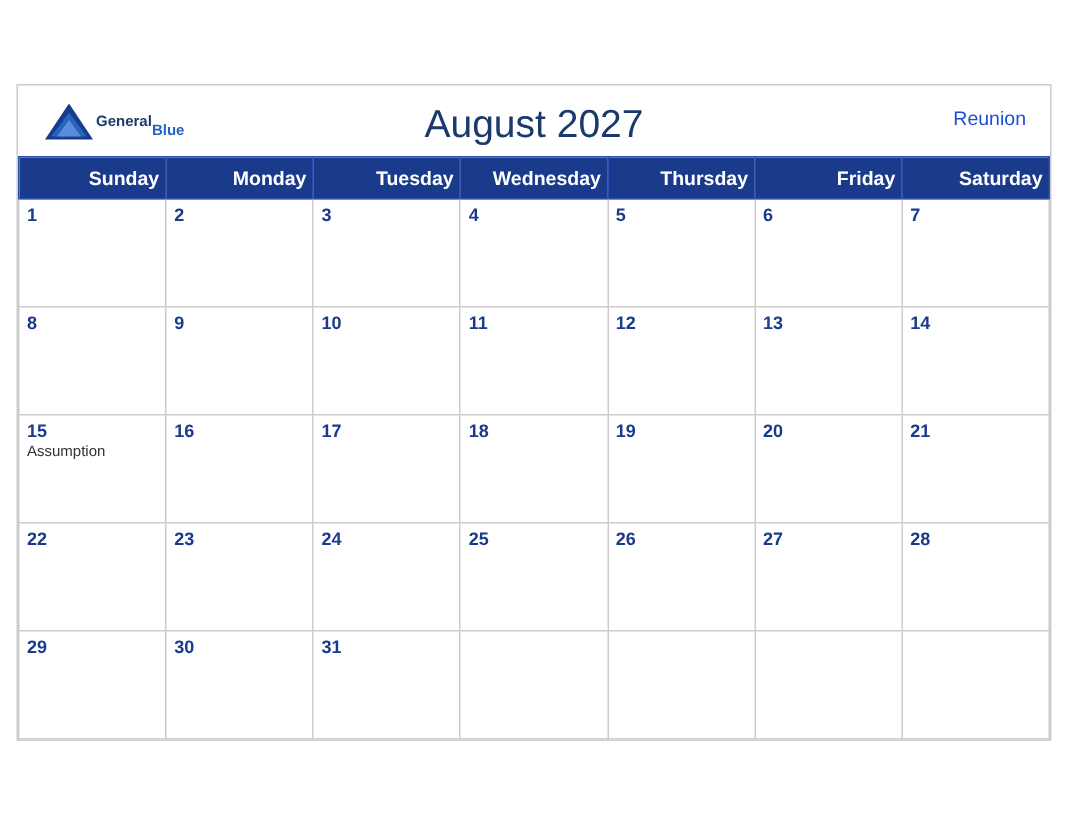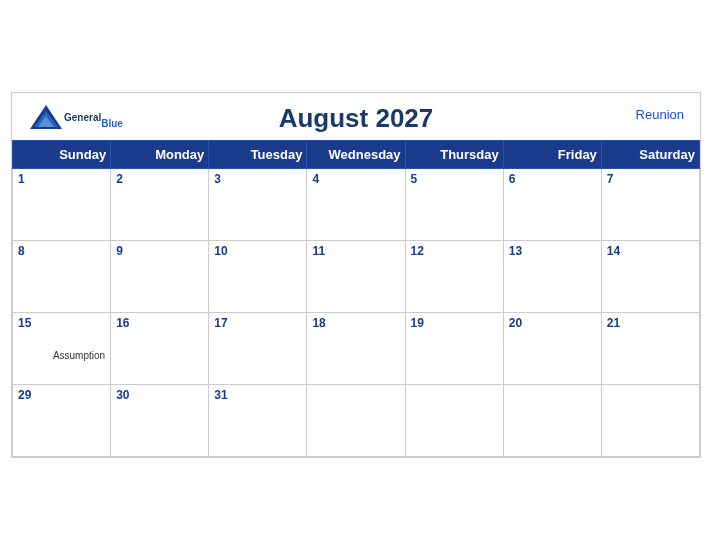--- a/index.html
+++ b/index.html
@@ -19,21 +19,21 @@
     }
     .calendar-header {
       display: flex;
       align-items: center;
       justify-content: center;
       padding: 10px 16px 6px;
       position: relative;
     }
     .calendar-title {
       font-size: 26px;
-      font-weight: bold;
+      font-weight: normal;
       color: #1a3a6b;
       text-align: center;
     }
     .logo-area {
       position: absolute;
       left: 16px;
       top: 10px;
       display: flex;
       flex-direction: row;
       align-items: center;
@@ -86,22 +86,21 @@
     .date-num {
       font-size: 12px;
       font-weight: bold;
       color: #1a3a8c;
       display: block;
     }
     .holiday-label {
       font-size: 10px;
       color: #333;
       display: block;
-      margin-top: 20px;
-      text-align: right;
+      margin-top: 2px;
     }
     .empty-cell {
       background: #fff;
     }
   </style>
 </head>
 <body>
 
 <div class="calendar-container">
   <div class="calendar-header">
@@ -196,20 +195,43 @@
           </td>
           <td>
             <span class="date-num">20</span>
           </td>
           <td>
             <span class="date-num">21</span>
           </td>
         </tr>
         <tr>
           <td>
+            <span class="date-num">22</span>
+          </td>
+          <td>
+            <span class="date-num">23</span>
+          </td>
+          <td>
+            <span class="date-num">24</span>
+          </td>
+          <td>
+            <span class="date-num">25</span>
+          </td>
+          <td>
+            <span class="date-num">26</span>
+          </td>
+          <td>
+            <span class="date-num">27</span>
+          </td>
+          <td>
+            <span class="date-num">28</span>
+          </td>
+        </tr>
+        <tr>
+          <td>
             <span class="date-num">29</span>
           </td>
           <td>
             <span class="date-num">30</span>
           </td>
           <td>
             <span class="date-num">31</span>
           </td>
           <td class="empty-cell"></td>
           <td class="empty-cell"></td>

